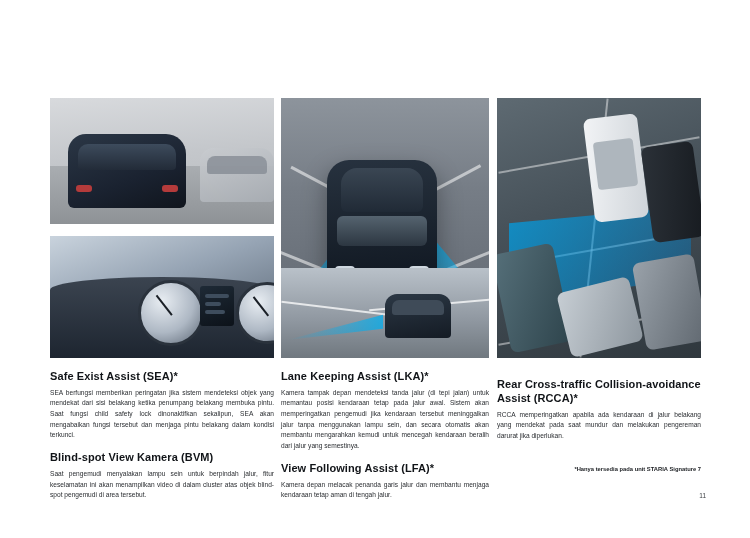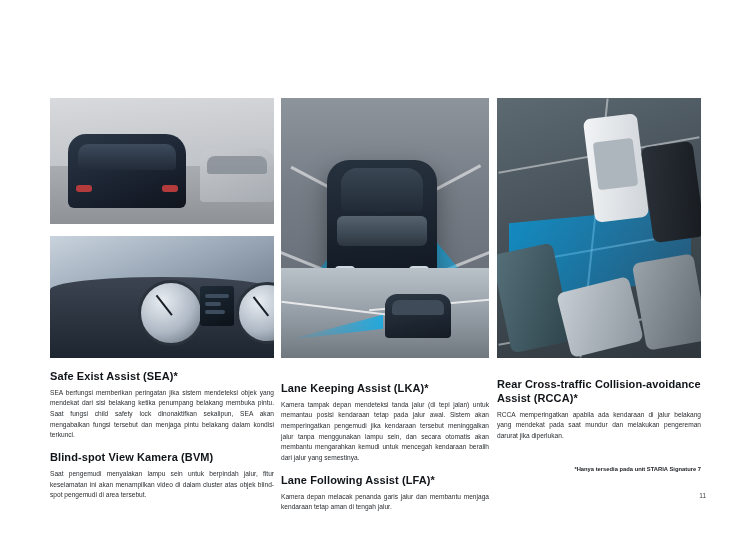--- a/index.html
+++ b/index.html
@@ -218,21 +218,21 @@
   }
   #panel-rcca .car.grey {
     left: 142px; top: 160px; width: 62px; height: 88px;
     background: linear-gradient(120deg, #9aa2aa 0%, #606870 100%);
     transform: rotate(-10deg);
   }
 
   
   .col { position: absolute; }
   #col-left  { left: 50px;  top: 370px; width: 224px; }
-  #col-mid   { left: 281px; top: 382px; width: 208px; }
+  #col-mid   { left: 281px; top: 370px; width: 208px; }
   #col-right { left: 497px; top: 378px; width: 204px; }
 
   .heading {
     font-size: 11px;
     font-weight: bold;
     letter-spacing: .1px;
     color: #111418;
     margin: 0 0 4px 0;
     line-height: 1.25;
   }
@@ -334,21 +334,21 @@
       <p class="body">Saat pengemudi menyalakan lampu sein untuk berpindah jalur, fitur keselamatan ini akan menampilkan video di dalam cluster atas objek blind-spot pengemudi di area tersebut.</p>
     </div>
   </div>
 
   <div class="col" id="col-mid">
     <div class="block">
       <h3 class="heading">Lane Keeping Assist (LKA)*</h3>
       <p class="body">Kamera tampak depan mendeteksi tanda jalur (di tepi jalan) untuk memantau posisi kendaraan tetap pada jalur awal. Sistem akan memperingatkan pengemudi jika kendaraan tersebut meninggalkan jalur tanpa menggunakan lampu sein, dan secara otomatis akan membantu mengarahkan kemudi untuk mencegah kendaraan beralih dari jalur yang semestinya.</p>
     </div>
     <div class="block">
-      <h3 class="heading">Lane Following Assist (LFA)*</h3>
+      <h3 class="heading">View Following Assist (LFA)*</h3>
       <p class="body">Kamera depan melacak penanda garis jalur dan membantu menjaga kendaraan tetap aman di tengah jalur.</p>
     </div>
   </div>
 
   <div class="col" id="col-right">
     <div class="block">
       <h3 class="heading">Rear Cross-traffic Collision-avoidance Assist (RCCA)*</h3>
       <p class="body">RCCA memperingatkan apabila ada kendaraan di jalur belakang yang mendekat pada saat mundur dan melakukan pengereman darurat jika diperlukan.</p>
     </div>
   </div>

